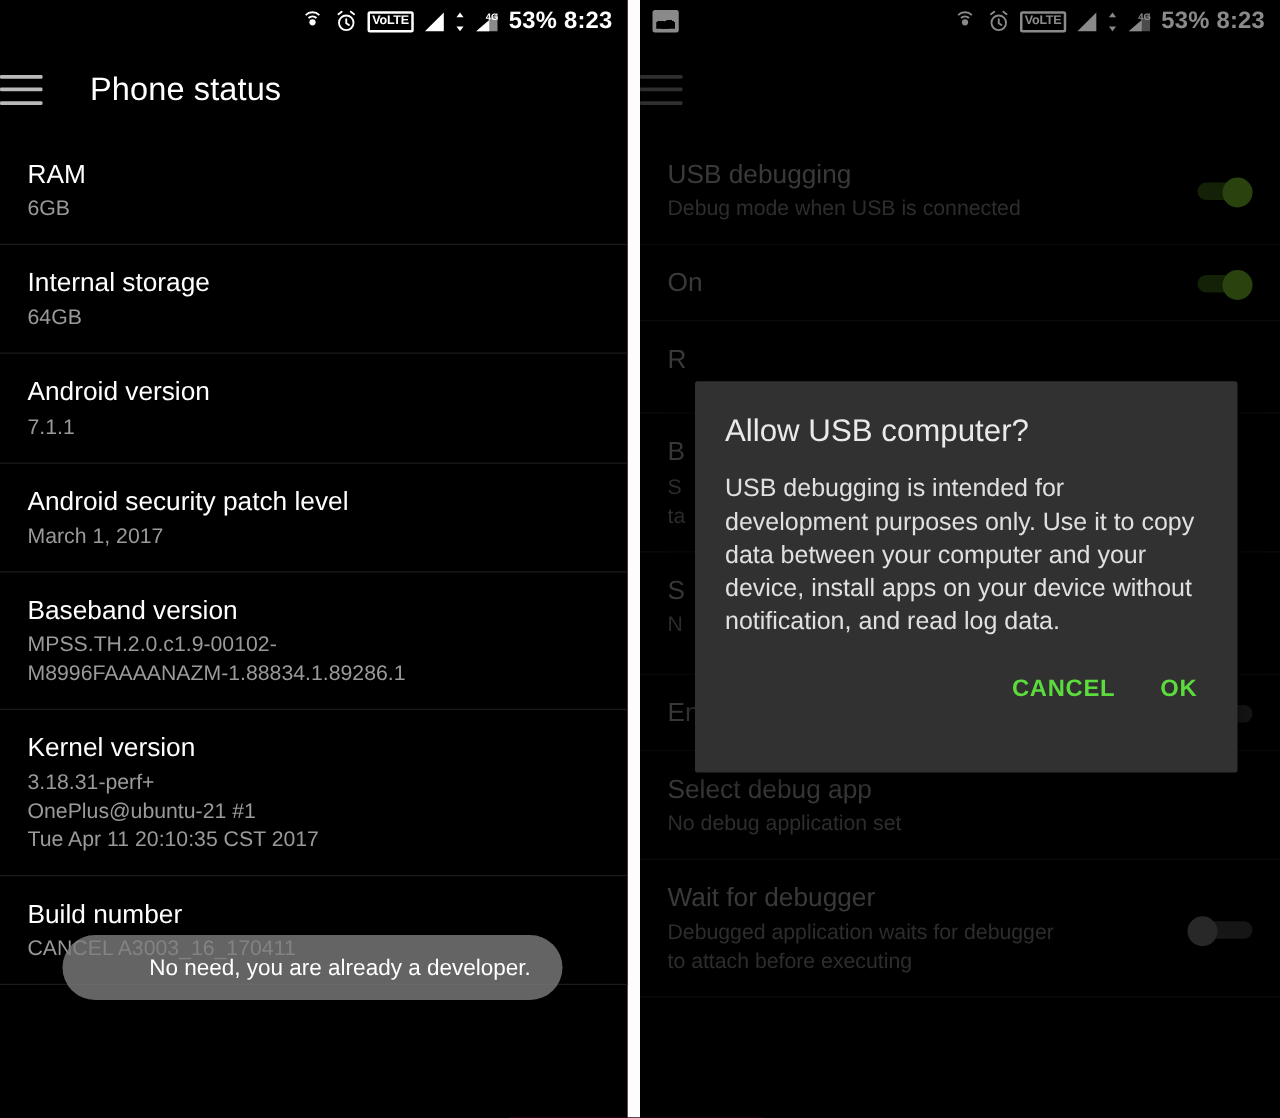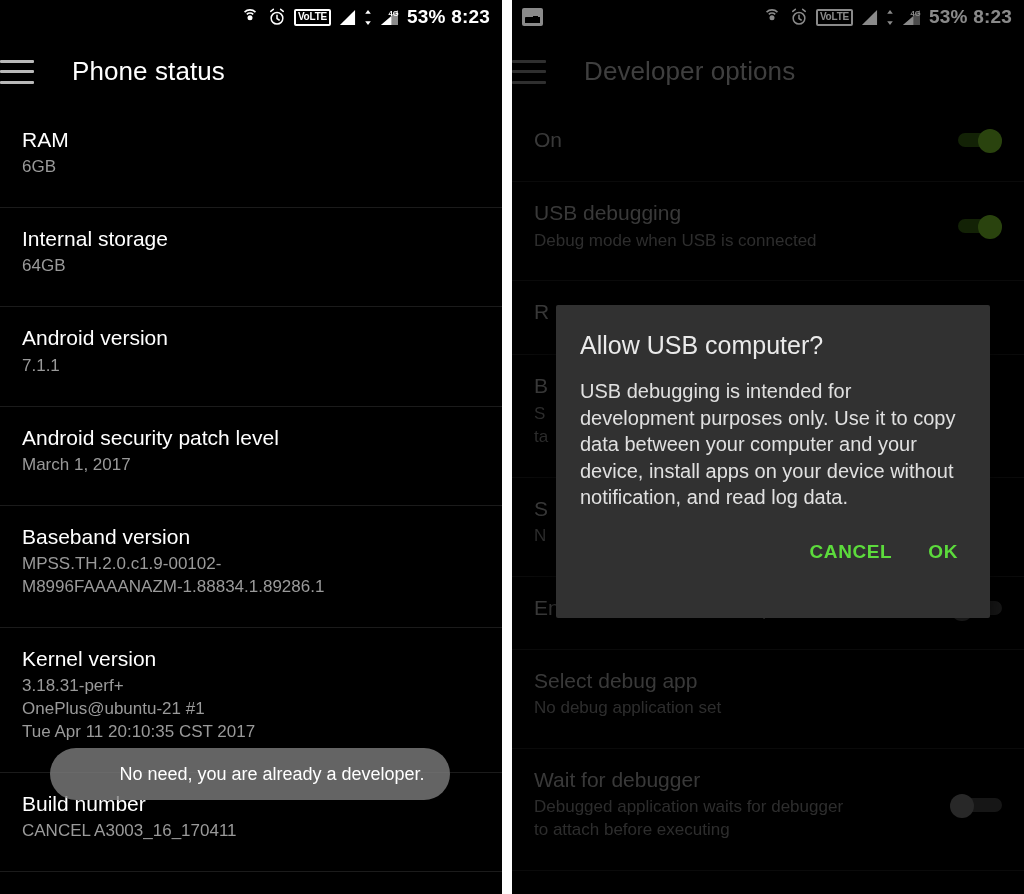--- a/index.html
+++ b/index.html
@@ -37,21 +37,21 @@
   .actionbar { height:75px; display:flex; align-items:center; background:#000; }
   .hamburger { width:34px; height:24px; display:flex; flex-direction:column;
     justify-content:space-between; margin-right:38px; flex:0 0 34px; }
   .hamburger i { display:block; height:3px; background:#b9b9b9; border-radius:1px; }
   .ab-title { font-size:26px; color:#fff; font-weight:normal; letter-spacing:.1px; }
   .dim .ab-title { color:#757575; }
   .dim .hamburger i { background:#585858; }
 
   
   .list { background:#000; }
-  .row { position:relative; padding:18px 22px 28px; border-bottom:1px solid #1b1b1b; }
+  .row { position:relative; padding:18px 22px 16px; border-bottom:1px solid #1b1b1b; }
   .row-title { font-size:21px; color:#fff; line-height:1.25; font-weight:normal; }
   .row-sub { font-size:17px; color:#9a9a9a; line-height:1.35; margin-top:3px;
     white-space:pre-line; }
   .dim .row-title { color:#6a6a6a; }
   .dim .row-sub { color:#545454; }
   .dim .row { border-bottom:1px solid #141414; }
 
   .row-switch { display:flex; align-items:center; }
   .row-switch .rs-text { flex:1; }
   .toggle { width:52px; height:22px; position:relative; flex:0 0 52px; margin-left:14px; }
@@ -205,38 +205,37 @@
         <span class="sb-clock">53% 8:23</span>
       </div>
     </div>
 
     <div class="actionbar">
       <div class="hamburger">
           <i></i>
           <i></i>
           <i></i>
         </div>
-      <div class="ab-title">Developer options</div>
     </div>
 
     <div class="list">
-      <div class="row row-switch">
-        <div class="rs-text">
-          <div class="row-title">On</div>
-        </div>
-        <div class="toggle on">
-          <span class="track"></span>
-            <span class="thumb"></span>
-        </div>
-      </div>
-
       <div class="row row-switch">
         <div class="rs-text">
           <div class="row-title">USB debugging</div>
           <div class="row-sub">Debug mode when USB is connected</div>
+        </div>
+        <div class="toggle on">
+          <span class="track"></span>
+            <span class="thumb"></span>
+        </div>
+      </div>
+
+      <div class="row row-switch">
+        <div class="rs-text">
+          <div class="row-title">On</div>
         </div>
         <div class="toggle on">
           <span class="track"></span>
             <span class="thumb"></span>
         </div>
       </div>
 
       <div class="row" style="min-height:74px">
         <div class="row-title">R</div>
       </div>

